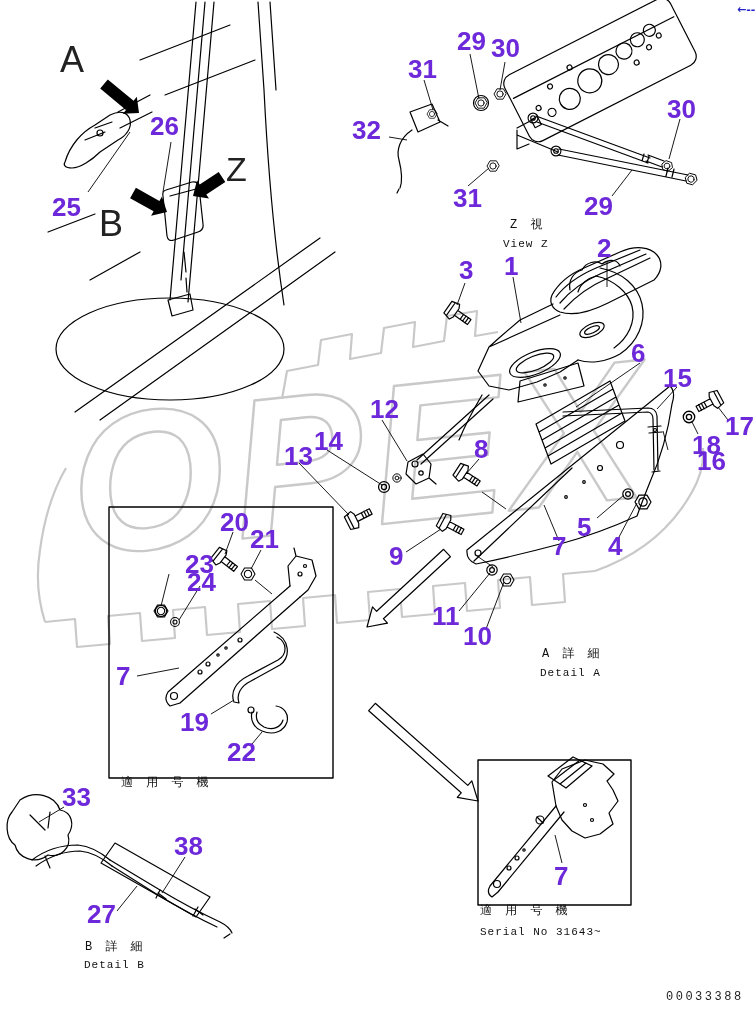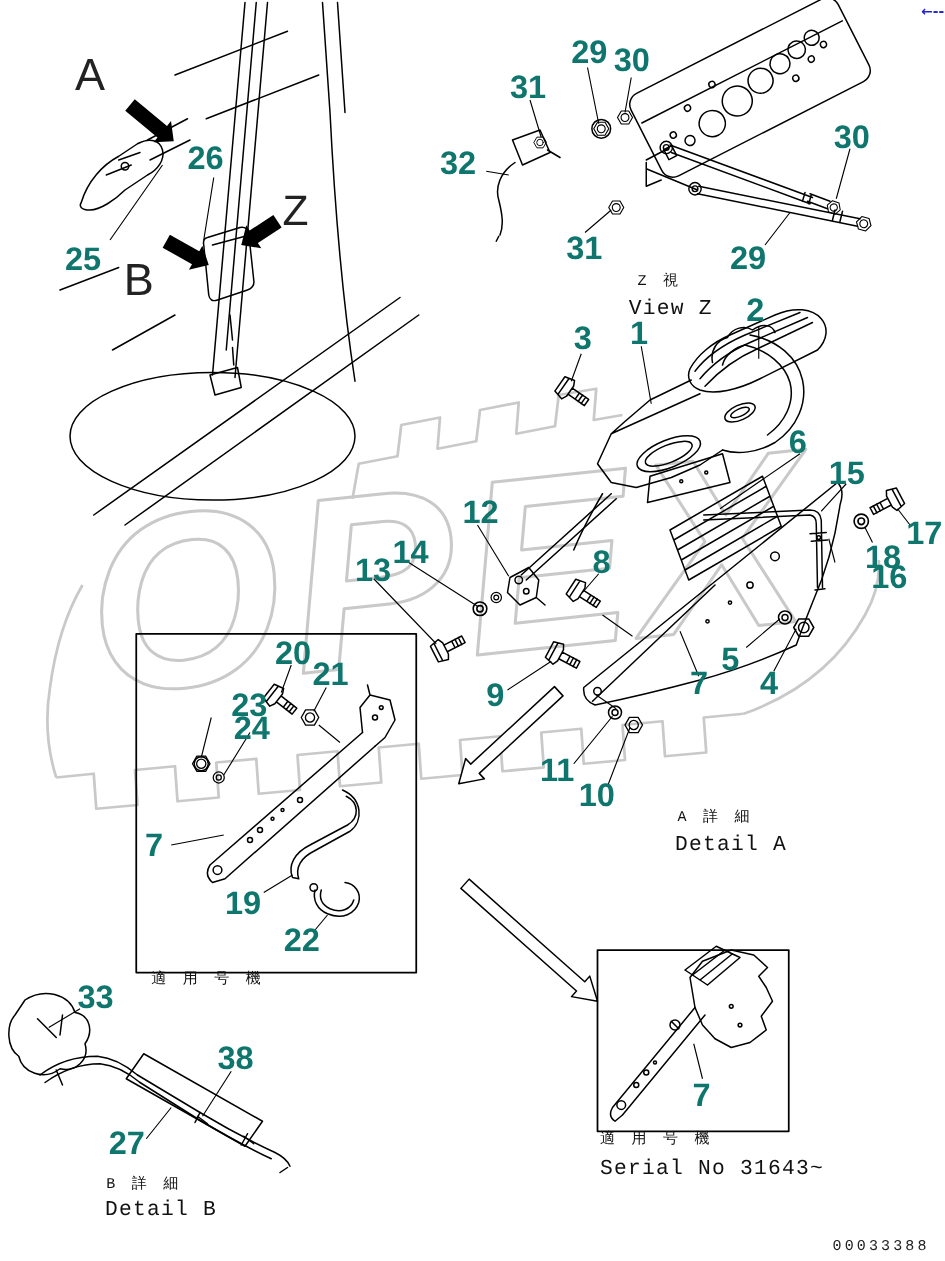--- a/index.html
+++ b/index.html
@@ -1,23 +1,23 @@
 <!DOCTYPE html>
 <html><head>
 <meta charset="utf-8">
 <style>
   html,body{margin:0;padding:0;background:#fff;}
   .stage{position:relative;width:756px;height:1009px;background:#fff;overflow:hidden;
          font-family:"Liberation Sans",sans-serif;}
   .stage svg{position:absolute;left:0;top:0;}
-  .co{position:absolute;color:#0f766e;font:bold 26px "Liberation Sans",sans-serif;line-height:1;white-space:nowrap;}
+  .co{position:absolute;color:#6d28d9;font:bold 26px "Liberation Sans",sans-serif;line-height:1;white-space:nowrap;}
   .cap{position:absolute;font-family:"Liberation Mono","DejaVu Sans Mono",monospace;color:#111;
        line-height:1.15;white-space:nowrap;}
   .cap.jp{font-size:12px;letter-spacing:3px;}
-  .cap.en{font-size:17px;letter-spacing:1px;}
+  .cap.en{font-size:11px;letter-spacing:1px;}
   .viewletter{position:absolute;color:#222;font:400 36px "Liberation Sans",sans-serif;line-height:1;}
   .docnum{position:absolute;font-family:"Liberation Mono","DejaVu Sans Mono",monospace;
           font-size:12px;letter-spacing:2.5px;color:#222;}
   .corner{position:absolute;color:#2222cc;font:bold 11px "DejaVu Sans",sans-serif;}
 </style>
 </head>
 <body>
 
 <div class="stage">
 

